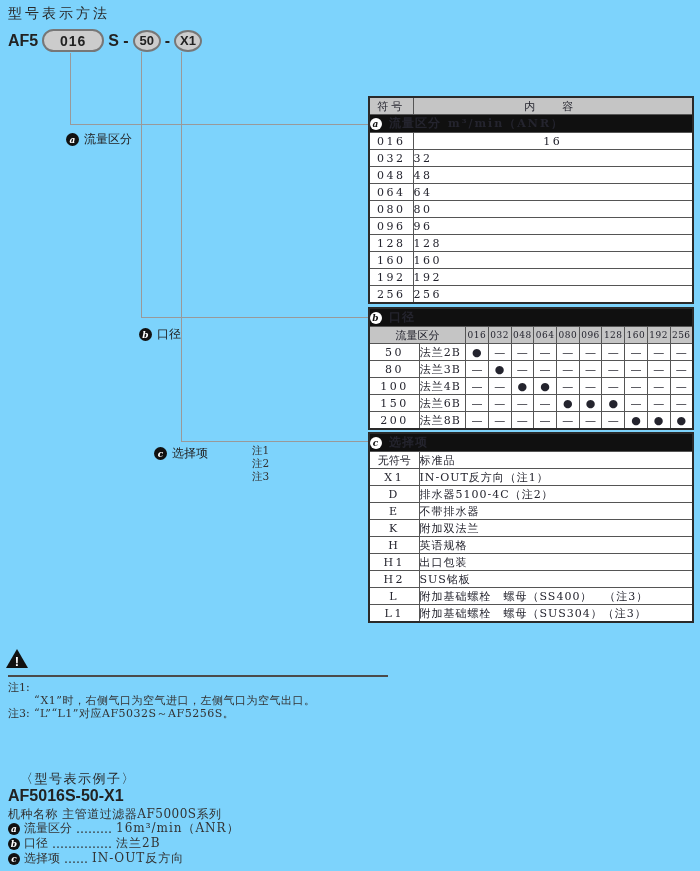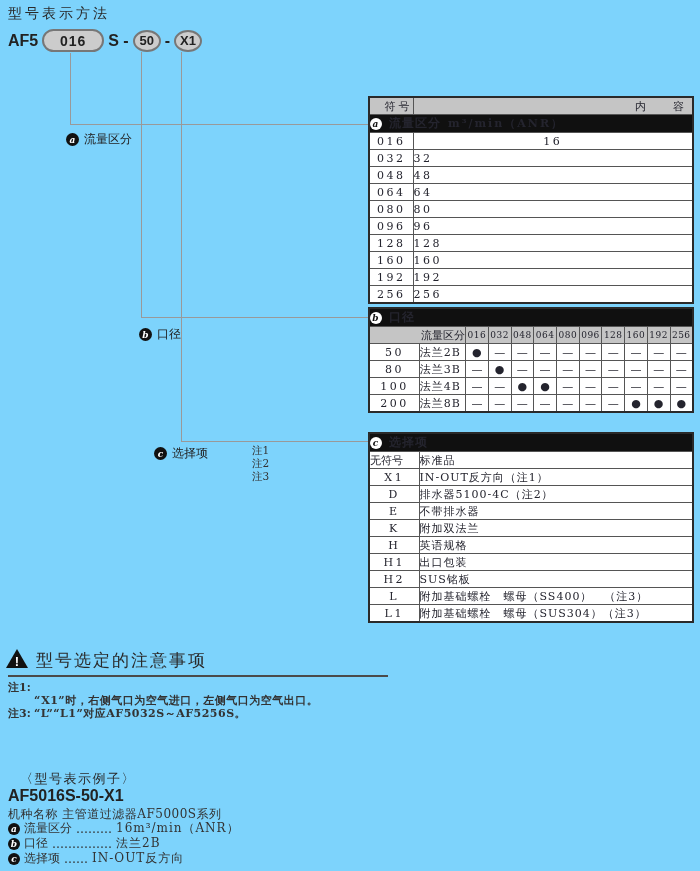--- a/index.html
+++ b/index.html
@@ -24,41 +24,41 @@
   .callout{position:absolute;display:flex;align-items:center;gap:5px;font-size:12px;color:#222;}
   .dot-letter{display:inline-flex;flex:0 0 auto;width:13px;height:13px;border-radius:50%;background:#111;
         color:#fff;font-size:9px;font-weight:bold;font-style:italic;justify-content:center;align-items:center;}
   .note-refs{position:absolute;left:252px;top:444px;font-size:10.5px;line-height:13px;color:#333;}
 
   
   .dtable{position:absolute;left:368px;width:326px;border-collapse:collapse;table-layout:fixed;
           background:#fff;font-size:11px;border:2px solid #2a2a2a;}
   .dtable td{border:1px solid #555;height:16px;padding:0;overflow:hidden;white-space:nowrap;
              vertical-align:middle;color:#24242e;}
-  .gray{background:#c5c5c5;text-align:right;color:#222;}
+  .gray{background:#c5c5c5;text-align:center;color:#222;}
   .banner-td{background:#101010;color:#fff;padding:0 4px;}
   .banner-flex{display:flex;align-items:center;gap:7px;font-size:12px;font-weight:bold;letter-spacing:1px;}
   .wcircle{display:inline-flex;flex:0 0 auto;width:12px;height:12px;border-radius:50%;background:#fff;
            color:#111;font-size:9px;font-weight:bold;font-style:italic;justify-content:center;align-items:center;}
   .unit{font-weight:bold;letter-spacing:2px;font-size:11px;}
   .code{text-align:center;letter-spacing:2.5px;}
   .valcell{padding-left:6px;letter-spacing:2.5px;}
   .ctr{text-align:center;padding-left:0;}
   .colhead{font-size:9px;letter-spacing:0.5px;text-align:center;}
   .namecell{padding-left:5px;letter-spacing:1px;}
   .mark{text-align:center;font-size:11px;color:#111;}
   .desccell{padding-left:6px;letter-spacing:1px;margin-top:12px;}
   .sym{letter-spacing:3px;}
   .cont{letter-spacing:8px;}
 
   
   .warn-head{position:absolute;left:6px;top:649px;display:flex;align-items:flex-end;gap:8px;}
   .warn-title{font-size:17px;letter-spacing:2px;color:#2a2a2a;}
   .warn-rule{position:absolute;left:8px;top:675px;width:380px;border-top:2px solid #4a4a4a;}
-  .notes{position:absolute;left:8px;top:681px;font-size:11px;line-height:13.2px;color:#333;font-weight:bold;}
+  .notes{position:absolute;left:8px;top:681px;font-size:11px;line-height:13.2px;color:#333;}
   .note-line{display:flex;}
   .nlabel{flex:0 0 26px;}
   .ntext{letter-spacing:0.5px;}
 
   
   .ex-heading{position:absolute;left:20px;top:770px;font-size:13px;letter-spacing:1.5px;color:#2a2a2a;}
   .ex-model{position:absolute;left:8px;top:787px;font-family:"Liberation Sans",sans-serif;
             font-weight:bold;font-size:16px;color:#222;}
   .ex-series{position:absolute;left:8px;top:806px;font-size:12px;letter-spacing:0.5px;color:#333;}
   .ex-items{position:absolute;left:8px;top:821px;font-size:12px;color:#333;}
@@ -236,20 +236,34 @@
     <tr>
       <td class="code">100</td>
       <td class="namecell">法兰4B</td>
       <td class="mark">—</td>
       <td class="mark">—</td>
       <td class="mark">●</td>
       <td class="mark">●</td>
       <td class="mark">—</td>
       <td class="mark">—</td>
       <td class="mark">—</td>
+      <td class="mark">—</td>
+      <td class="mark">—</td>
+      <td class="mark">—</td>
+    </tr>
+    <tr>
+      <td class="code">150</td>
+      <td class="namecell">法兰6B</td>
+      <td class="mark">—</td>
+      <td class="mark">—</td>
+      <td class="mark">—</td>
+      <td class="mark">—</td>
+      <td class="mark">●</td>
+      <td class="mark">●</td>
+      <td class="mark">●</td>
       <td class="mark">—</td>
       <td class="mark">—</td>
       <td class="mark">—</td>
     </tr>
     <tr>
       <td class="code">200</td>
       <td class="namecell">法兰8B</td>
       <td class="mark">—</td>
       <td class="mark">—</td>
       <td class="mark">—</td>
@@ -272,21 +286,21 @@
     <tbody>
         <tr>
       <td class="banner-td" colspan="2">
         <div class="banner-flex">
           <span class="wcircle">c</span>
           <span>选择项</span>
         </div>
       </td>
     </tr>
     <tr>
-          <td style="text-align:left">无符号</td>
+          <td style="text-align:center">无符号</td>
           <td class="desccell">标准品</td>
         </tr>
     <tr>
           <td class="code">X1</td>
           <td class="desccell">IN-OUT反方向（注1）</td>
         </tr>
     <tr>
           <td class="code">D</td>
           <td class="desccell">排水器5100-4C（注2）</td>
         </tr>
@@ -321,21 +335,20 @@
   </tbody>
     </table>
 
   <div class="warn-head">
     <span>
       <svg width="22" height="19" viewBox="0 0 22 19">
           <path d="M11 0 L22 19 L0 19 Z" fill="#111"></path>
           <text x="11" y="17" text-anchor="middle" fill="#fff" font-size="13" font-weight="bold" font-family="Liberation Sans, sans-serif">!</text>
         </svg>
     </span>
-    <span class="warn-title">型号选定的注意事项</span>
   </div>
   <div class="warn-rule"></div>
 
   <div class="notes">
     <div class="note-line">
       <span class="nlabel">注1:</span>
     </div>
     <div class="note-line">
       <span class="nlabel"></span>
       <span class="ntext">“X1”时，右侧气口为空气进口，左侧气口为空气出口。</span>

